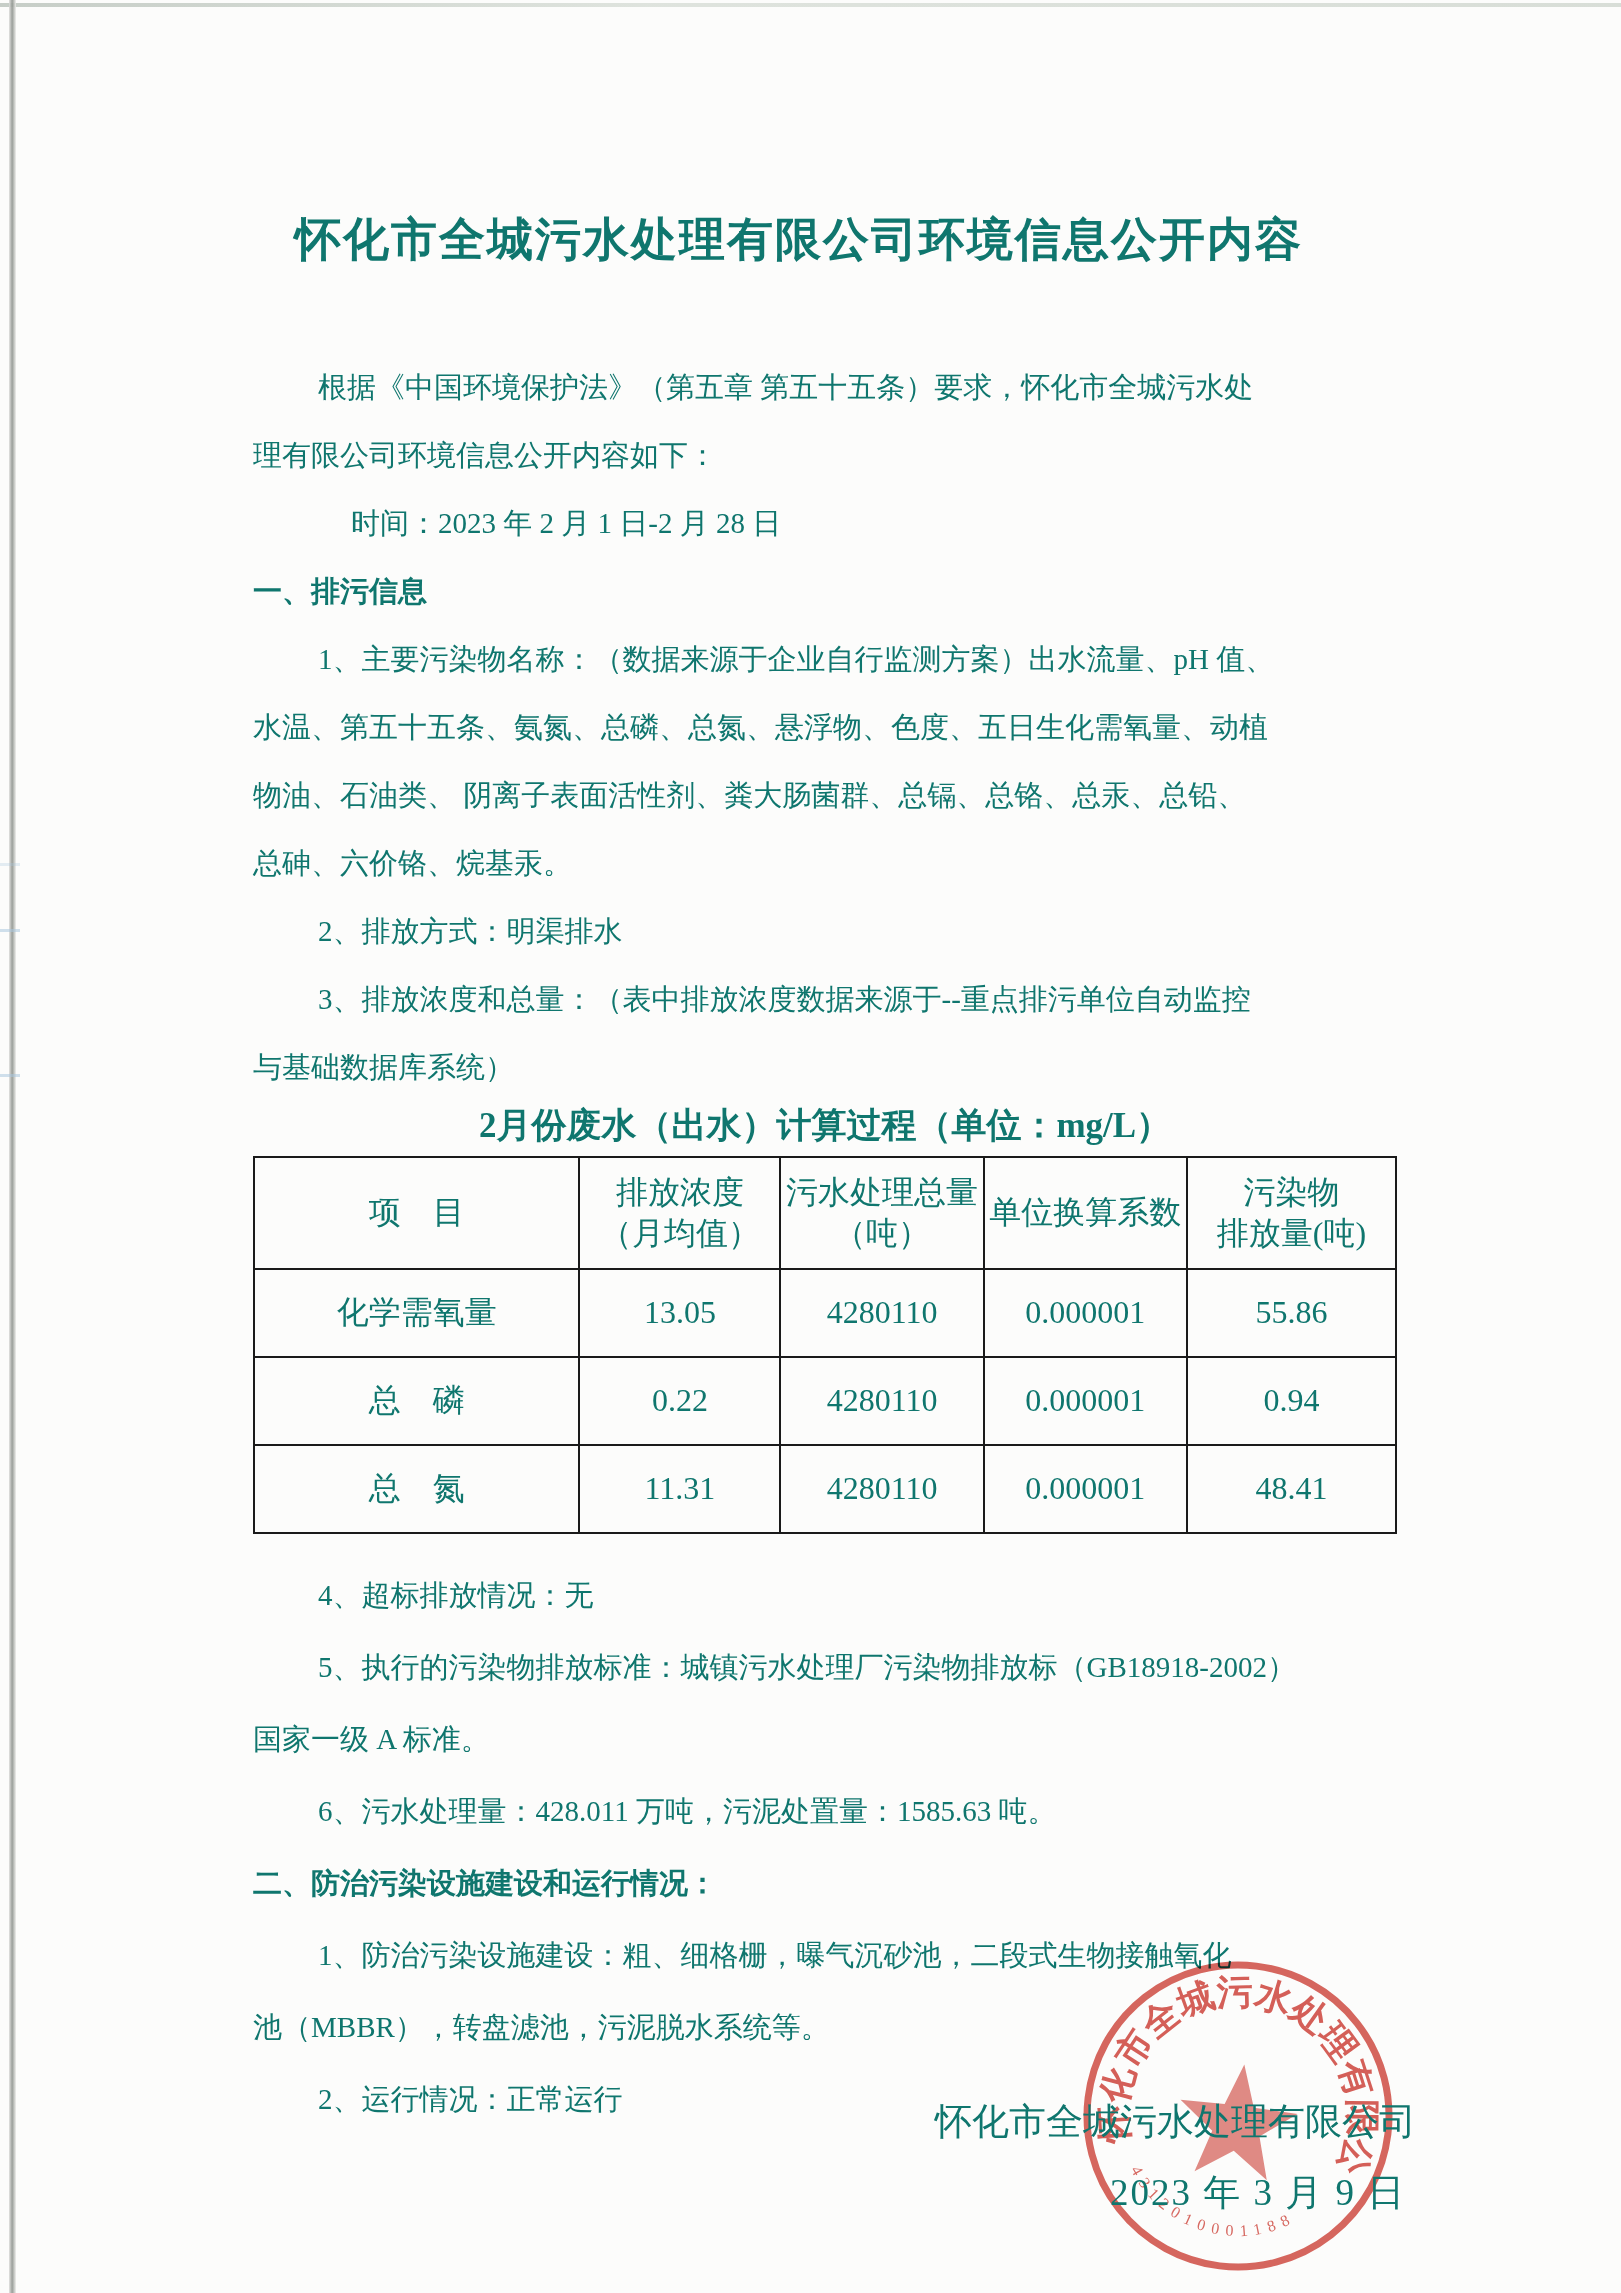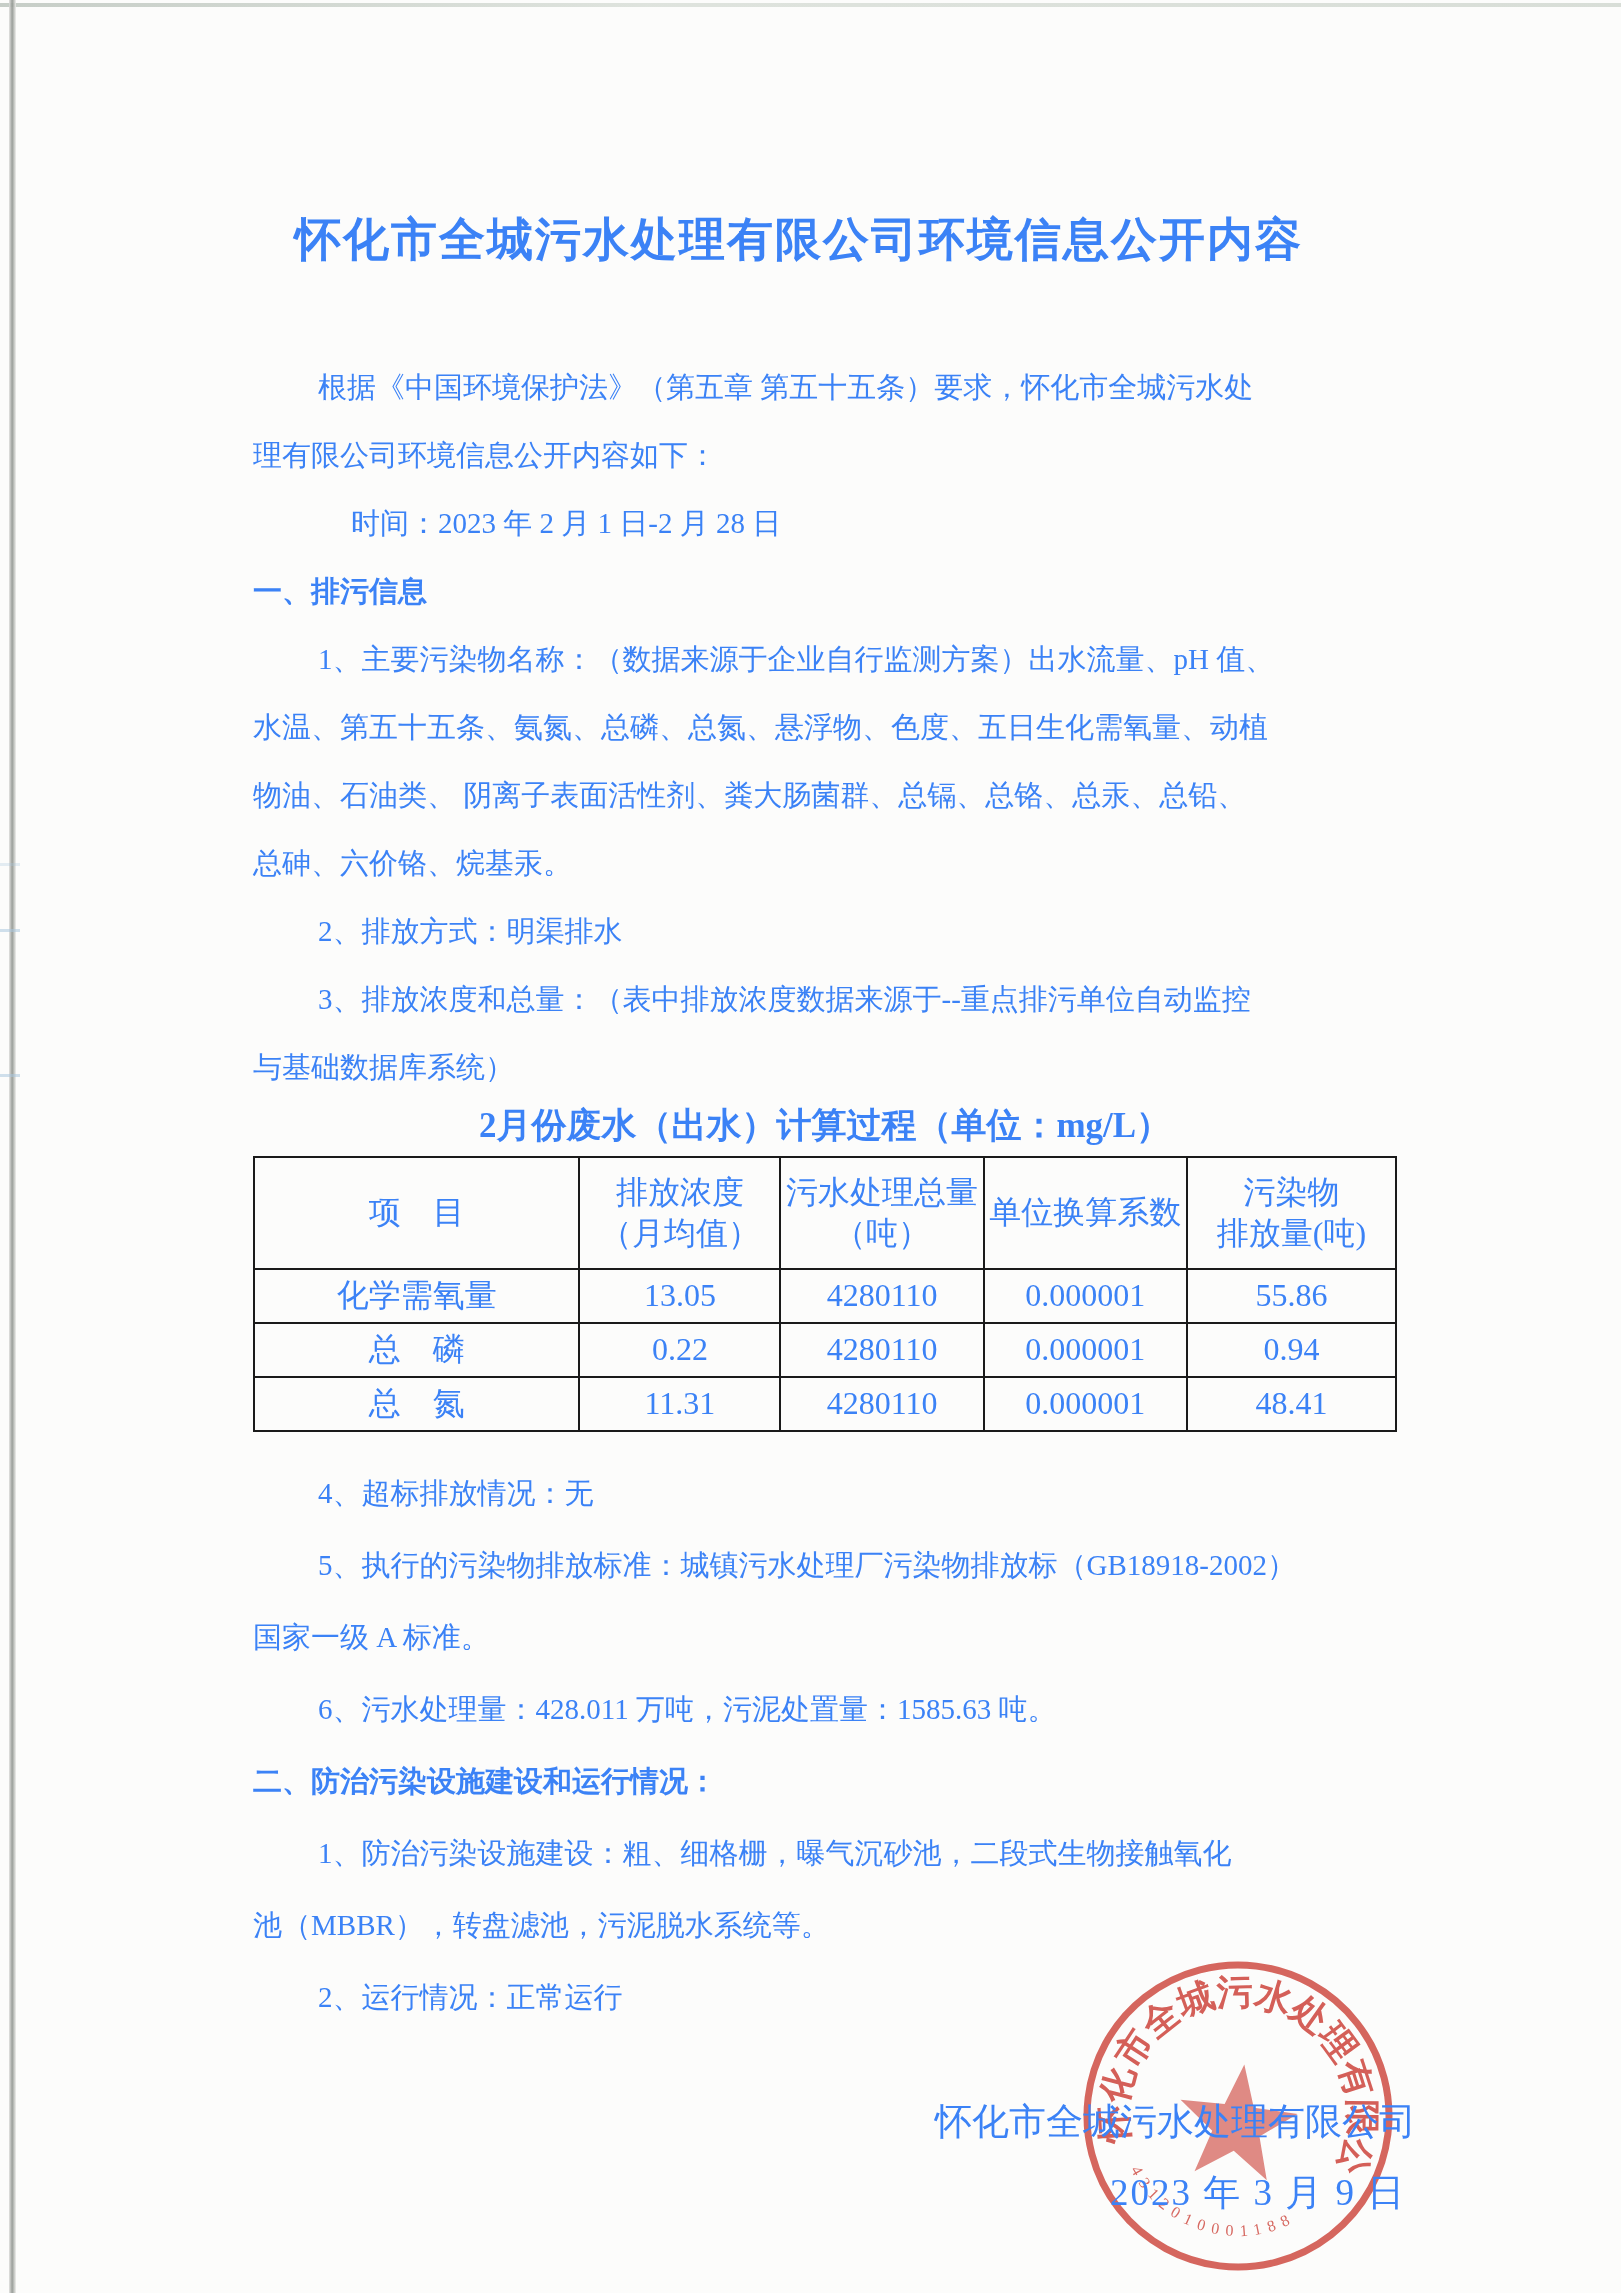--- a/index.html
+++ b/index.html
@@ -3,21 +3,21 @@
 <meta charset="utf-8">
 <style>
   html,body{margin:0;padding:0;background:#e8e8e8;}
   .page{
     position:relative;
     width:1621px;height:2294px;
     margin:0 auto;
     background:#fcfcfb;
     overflow:hidden;
     font-family:"Liberation Serif","DejaVu Serif",serif;
-    color:#3b82f6;
+    color:#0f766e;
   }
   
   .edge-top{position:absolute;left:0;top:2.9px;width:100%;height:3.9px;
     background:linear-gradient(90deg,#b9c2ba,#d7ddd6 40%,#cfd6ce);opacity:.8;}
   .edge-left{position:absolute;left:8.8px;top:0;width:6.9px;height:100%;
     background:linear-gradient(90deg,#e2e2e0,#8f948f 45%,#b9bcb7 70%,#eeeeec);opacity:.9;}
   .tick{position:absolute;left:0;width:19.6px;height:2.9px;background:#a9c6de;opacity:.55;}
   .tick.t1{top:929px;}
   .tick.t2{top:1074px;}
   .tick.t3{top:863px;opacity:.3;}
@@ -47,21 +47,21 @@
     table-layout:fixed;
     font-size:32px;
   }
   table.data th,table.data td{
     border:2px solid #1a1a1a;
     text-align:center;vertical-align:middle;
     padding:0;font-weight:400;
   }
   table.data{border:2.9px solid #1a1a1a;}
   table.data thead tr{height:112px;}
-  table.data tbody tr{height:54px;}
+  table.data tbody tr{height:88px;}
   col.c1{width:28.5%;} col.c2{width:17.6%;} col.c3{width:17.8%;}
   col.c4{width:17.8%;} col.c5{width:18.3%;}
   .hline{display:block;line-height:41px;}
   .hline:empty{display:none;}
 
   .signature{
     position:absolute;right:205px;top:2086px;
     text-align:right;font-size:37px;line-height:71px;
     white-space:nowrap;z-index:3;
   }

